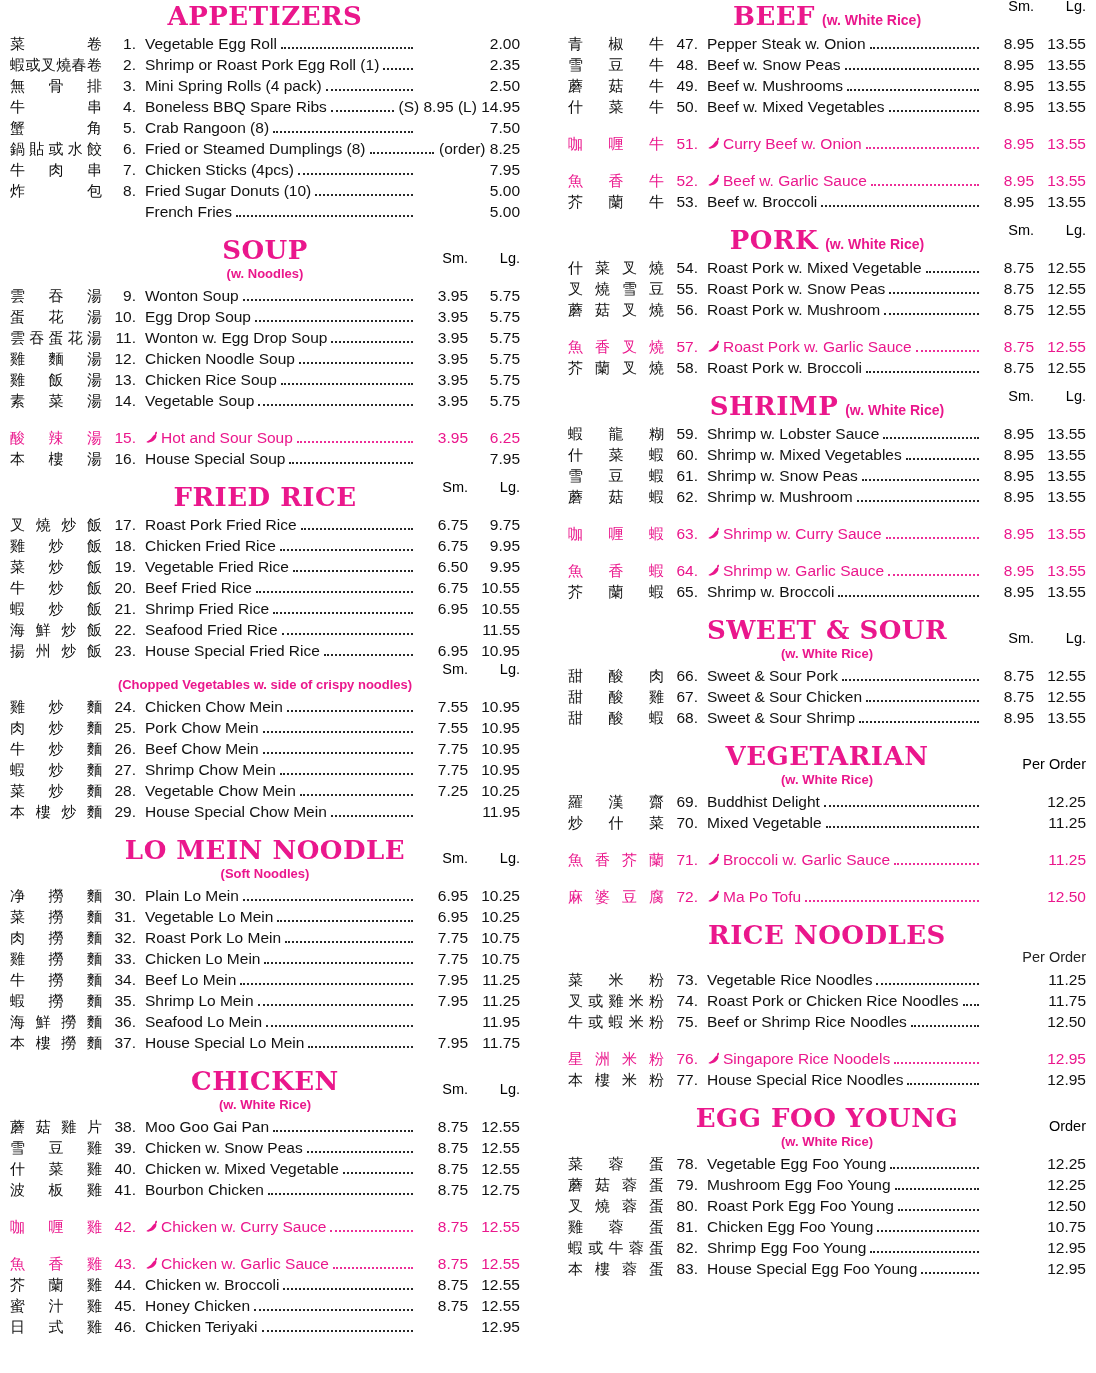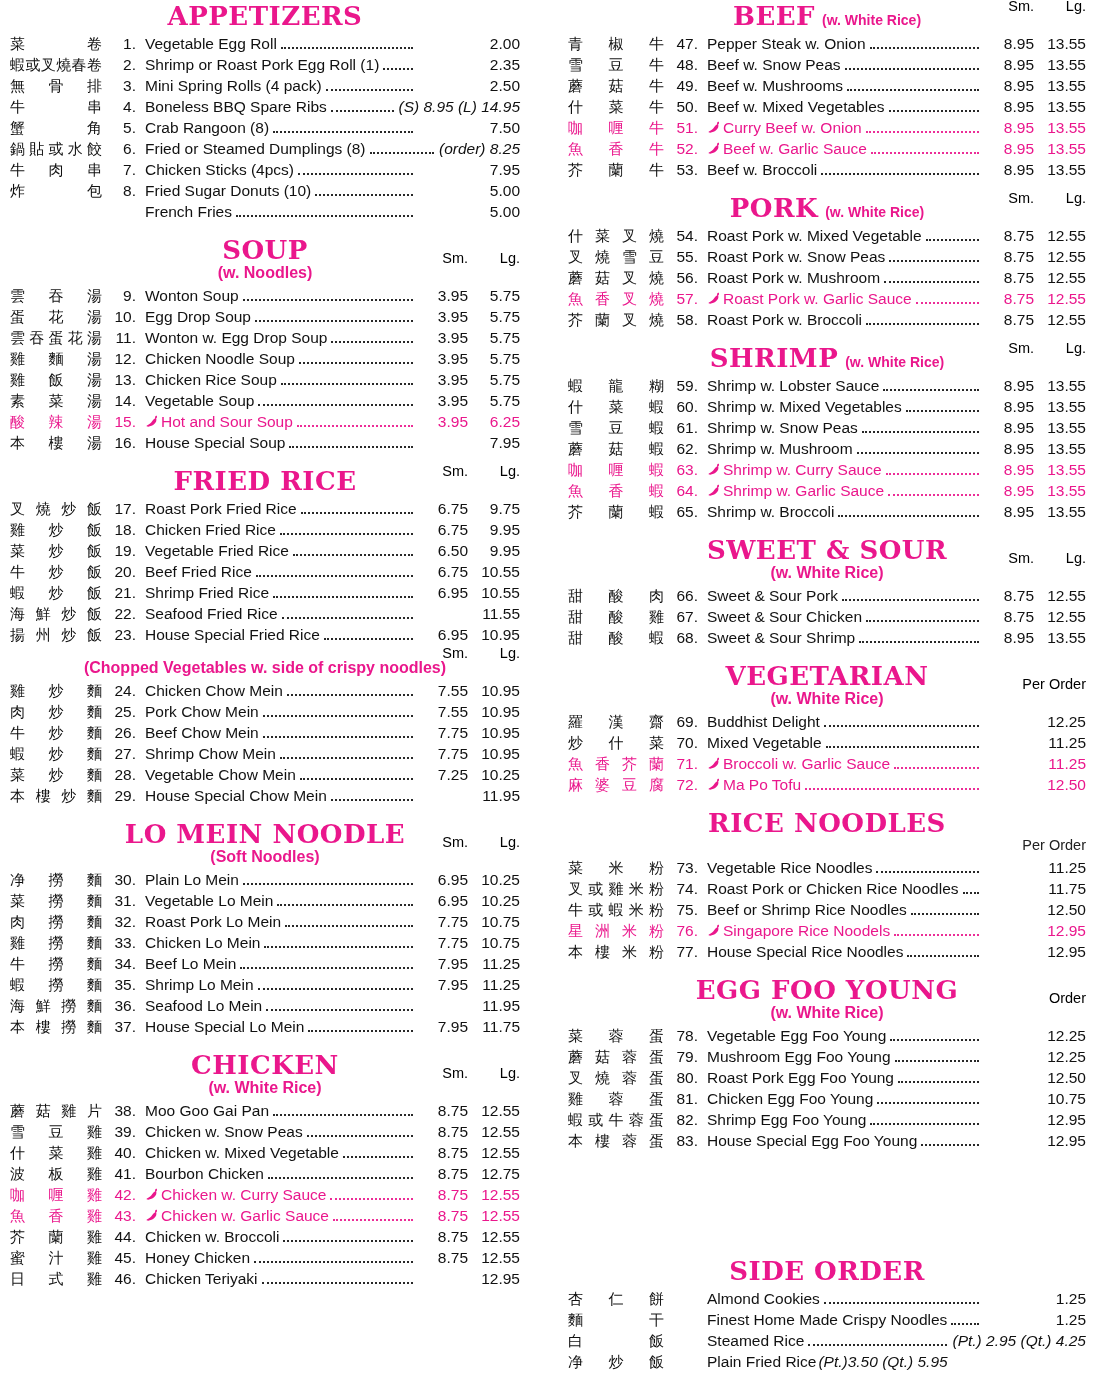--- a/index.html
+++ b/index.html
@@ -31,21 +31,21 @@
     line-height:28px;
     letter-spacing:.5px;
     color:var(--accent);
   }
   .sec-suffix{
     font-size:14px; font-weight:700;
     color:var(--accent);
     margin-left:7px;
   }
   .sec-subtitle{
-    font-size:16px; line-height:17px;
+    font-size:13px; line-height:17px;
     font-weight:700;
     color:var(--accent);
   }
   .cols{
     position:absolute; right:0; bottom:16px;
     display:flex;
     font-size:14.5px; color:#000000; font-weight:400;justify-content:center;
   }
   .cols-own{ display:flex; justify-content:flex-end; font-size:14.5px; color:#222; line-height:17px; }
   .col-label.two{ width:52px; text-align:right; }
@@ -65,22 +65,22 @@
   .col-right .cn{ flex-basis:96px; width:96px; }
   .num{ flex:0 0 34px; width:34px; text-align:right; }
   .name{ padding-left:9px; display:inline-flex; align-items:baseline; }
   .leader{
     flex:1 1 auto; min-width:8px;
     border-bottom:2px dotted currentColor;
     margin:0 3px 3px 4px;
     opacity:.9;
   }
   .sm,.lg{ flex:0 0 52px; width:52px; text-align:right; }
-  .wide{ text-align:center; padding-left:2px;font-style:italic; }
-  .spicy{ color:var(--accent); }
+  .wide{ text-align:center; padding-left:2px; }
+  .spicy{ color:var(--accent);margin-top:16px; }
   .pepper{ display:inline-block; margin-right:3px; position:relative; top:1px; }
   .pepper svg{ display:block; }
 </style>
 </head>
 <body>
 
 <main id="menu">
     <div class="col col-left">
       <section class="section">
         <div class="sec-head">

